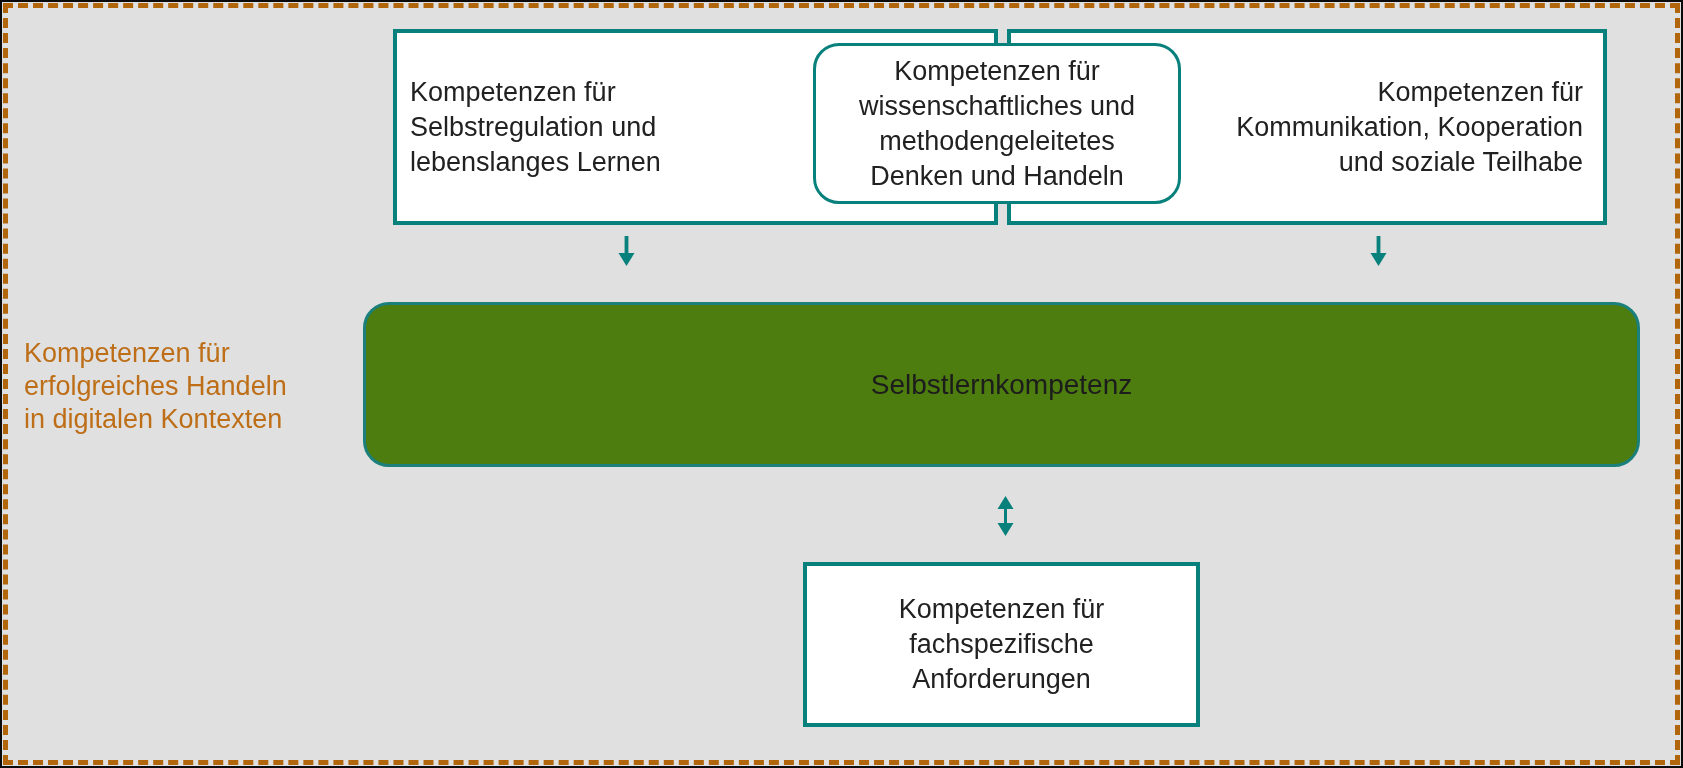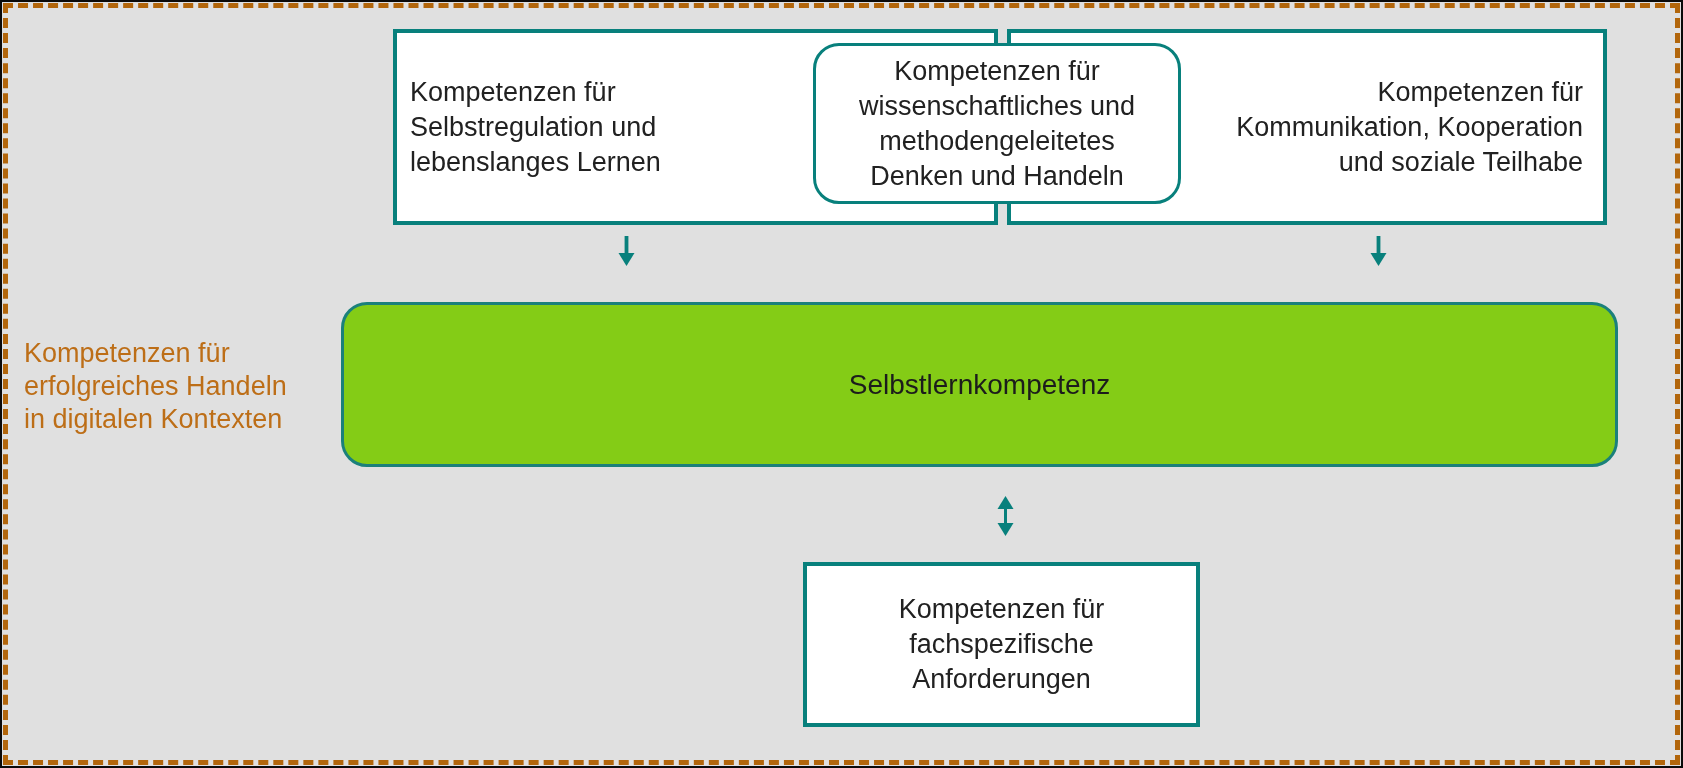--- a/index.html
+++ b/index.html
@@ -59,24 +59,24 @@
     left: 813px; top: 43px;
     width: 368px; height: 161px;
     border-width: 3px;
     border-radius: 26px;
     justify-content: center;
     text-align: center;
     z-index: 3;
   }
   .teal-bar {
     position: absolute;
-    left: 341px; top: 302px;
+    left: 363px; top: 302px;
     width: 1277px; height: 165px;
     box-sizing: border-box;
-    background: #84cc16;
+    background: #4d7c0f;
     border: 3px solid #1b807b;
     border-radius: 26px;
     display: flex;
     align-items: center;
     justify-content: center;
     font-size: 28px;
     color: #1c1c1c;
     z-index: 2;
   }
   .bottom-box {

